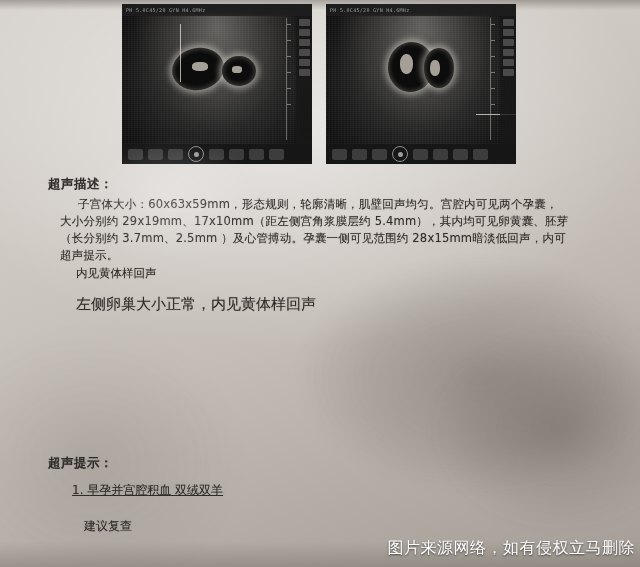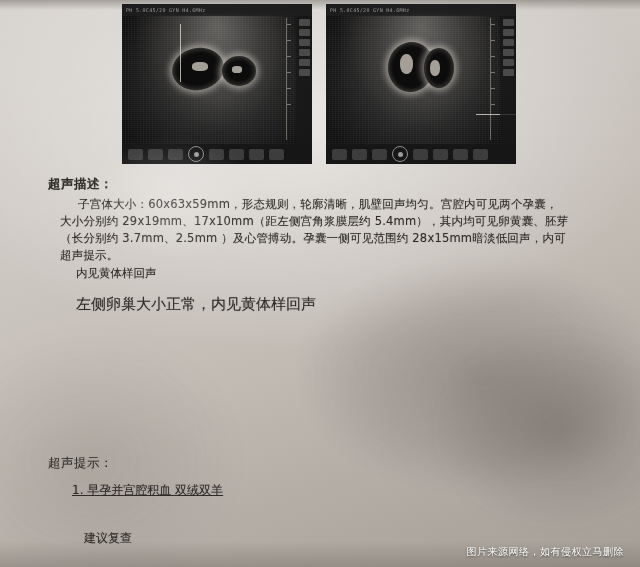--- a/index.html
+++ b/index.html
@@ -220,39 +220,39 @@
     left: 76px; top: 266px;
     font-size: 11.5px;
   }
   #line-left-ovary {
     left: 76px; top: 295px;
     font-size: 15px;
   }
   #label-impression {
     left: 48px; top: 455px;
     font-size: 12.5px;
-    font-weight: normal;
+    font-weight: bold;
     letter-spacing: 0.5px;
   }
   #impression-list {
     left: 72px; top: 477px;
     font-size: 12px;
     line-height: 26px;
   }
   #impression-list div { white-space: nowrap; text-decoration: underline; }
   #advice {
-    left: 84px; top: 530px;
+    left: 84px; top: 518px;
     font-size: 12px;
   }
 
   
   #watermark {
     position: absolute;
-    right: 16px; bottom: 8px;
-    font-size: 10px;
+    right: 5px; bottom: 8px;
+    font-size: 16px;
     color: #ffffff;
     font-family: Liberation Serif, serif;
     text-shadow: 0 1px 2px rgba(0,0,0,0.6);
     letter-spacing: 0.5px;
   }
 </style>
 </head>
 <body>
 
 <div id="sheet">

